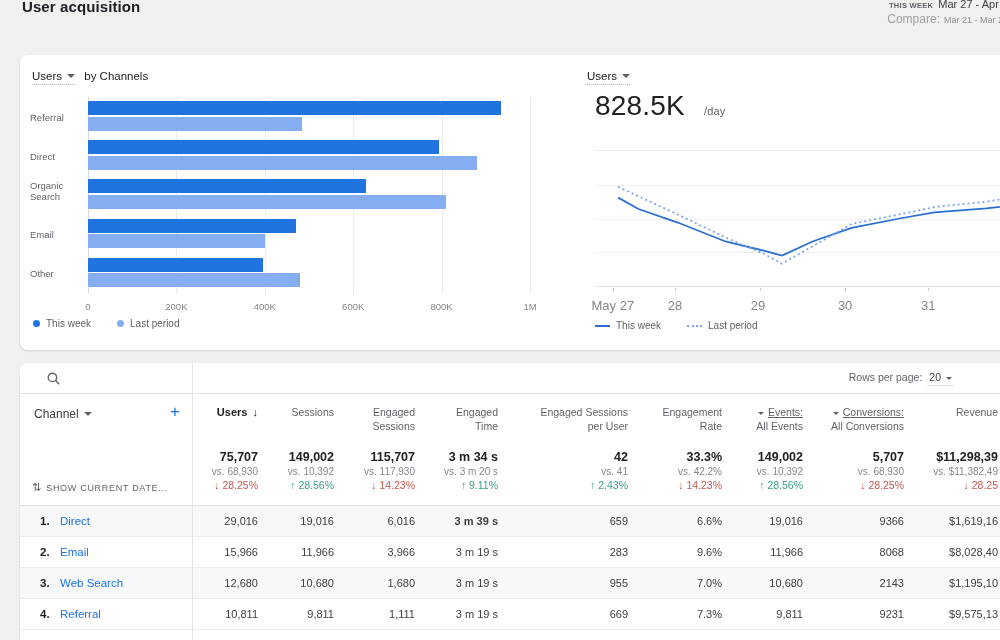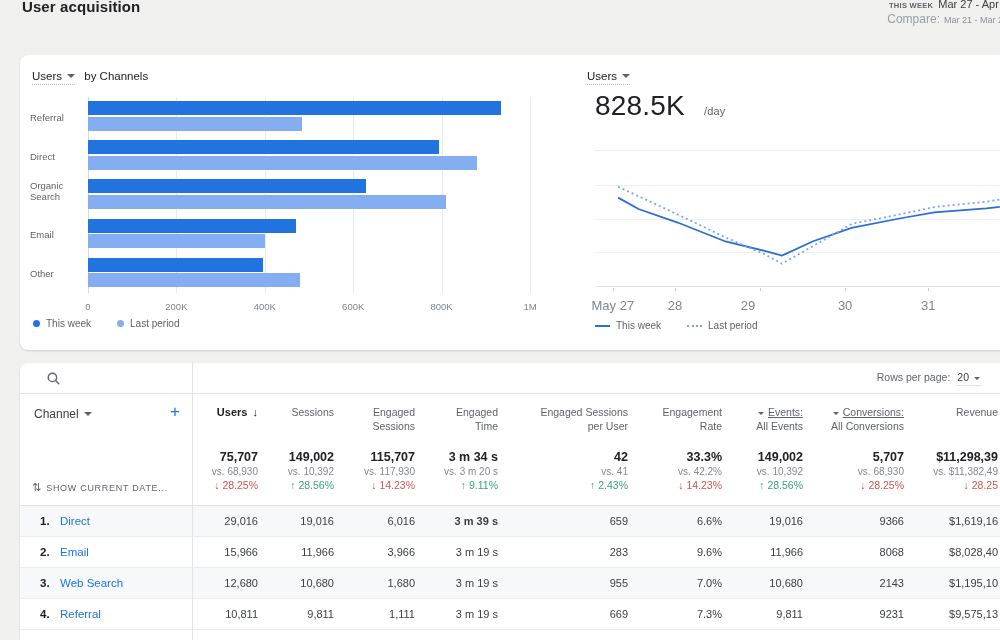--- a/index.html
+++ b/index.html
@@ -60,21 +60,21 @@
   .line-plot { position: absolute; left: 20px; top: 95px; width: 435px; height: 137px; border-top: 1px solid #ececec; border-bottom: 1px solid #e2e2e2; }
   .hline { position: absolute; left: 0; width: 100%; height: 1px; background: #f0f0f0; }
   .line-plot svg { position: absolute; inset: 0; width: 100%; height: 100%; }
   .tickmark { position: absolute; top: 137px; width: 1px; height: 3px; background: #c9c9c9; }
   .line-x-labels { position: absolute; left: 20px; top: 243px; width: 435px; height: 12px; }
   .line-xtick { position: absolute; transform: translateX(-50%); font-size: 13px; color: #80868b; white-space: nowrap; }
 
   
   .t-search-row { position: relative; height: 31px; border-bottom: 1px solid #e4e4e4; }
   .search-icon { position: absolute; left: 27px; top: 9px; }
-  .rpp { position: absolute; right: 28px; top: 8px; font-size: 10.5px; color: #5f6368; }
+  .rpp { position: absolute; right: 56px; top: 8px; font-size: 10.5px; color: #5f6368; }
   .rpp-value { color: #3c4043; margin-left: 5px; border-bottom: 1px solid #e4e4e4; padding: 0 2px 2px 2px; cursor: pointer; }
   .v-divider { position: absolute; left: 172px; top: 0; width: 1px; height: 100%; background: #e4e4e4; }
 
   .t-head { position: relative; height: 112px; border-bottom: 1px solid #e2e2e2; }
   .channel-head { position: absolute; left: 14px; top: 13px; font-size: 12px; color: #3c4043; cursor: pointer; }
   .plus-btn { position: absolute; left: 150px; top: 9px; font-size: 17px; font-weight: 400; color: #1a73e8; cursor: pointer; line-height: 18px; }
   .scd { position: absolute; left: 12px; bottom: 11px; display: flex; align-items: center; gap: 5px; font-size: 9px; letter-spacing: .7px; color: #5f6368; cursor: pointer; }
   .scd .swap { font-size: 11px; letter-spacing: 0; color: #5f6368; }
 
   .cols, .totals, .trow { position: absolute; left: 172px; display: flex; }
@@ -195,21 +195,21 @@
           </svg>
           <div class="tickmark" style="left: 4.1%;"></div>
           <div class="tickmark" style="left: 18.4%;"></div>
           <div class="tickmark" style="left: 37.9%;"></div>
           <div class="tickmark" style="left: 57.5%;"></div>
           <div class="tickmark" style="left: 76.6%;"></div>
         </div>
       <div class="line-x-labels" id="line-xlabels">
           <div class="line-xtick" style="left: 17.835px;">May 27</div>
           <div class="line-xtick" style="left: 80.04px;">28</div>
-          <div class="line-xtick" style="left: 153px;">29</div>
+          <div class="line-xtick" style="left: 163px;">29</div>
           <div class="line-xtick" style="left: 250.125px;">30</div>
           <div class="line-xtick" style="left: 333.21px;">31</div>
         </div>
       <div class="legend line-legend" id="line-legend">
           <div class="legend-item">
             <div class="sw ln" style="border-top-color: rgb(42, 111, 210); border-top-style: solid;"></div>
             <div class="lg-label">This week</div>
           </div>
           <div class="legend-item">
             <div class="sw ln" style="border-top-color: rgb(122, 165, 238); border-top-style: dotted;"></div>

